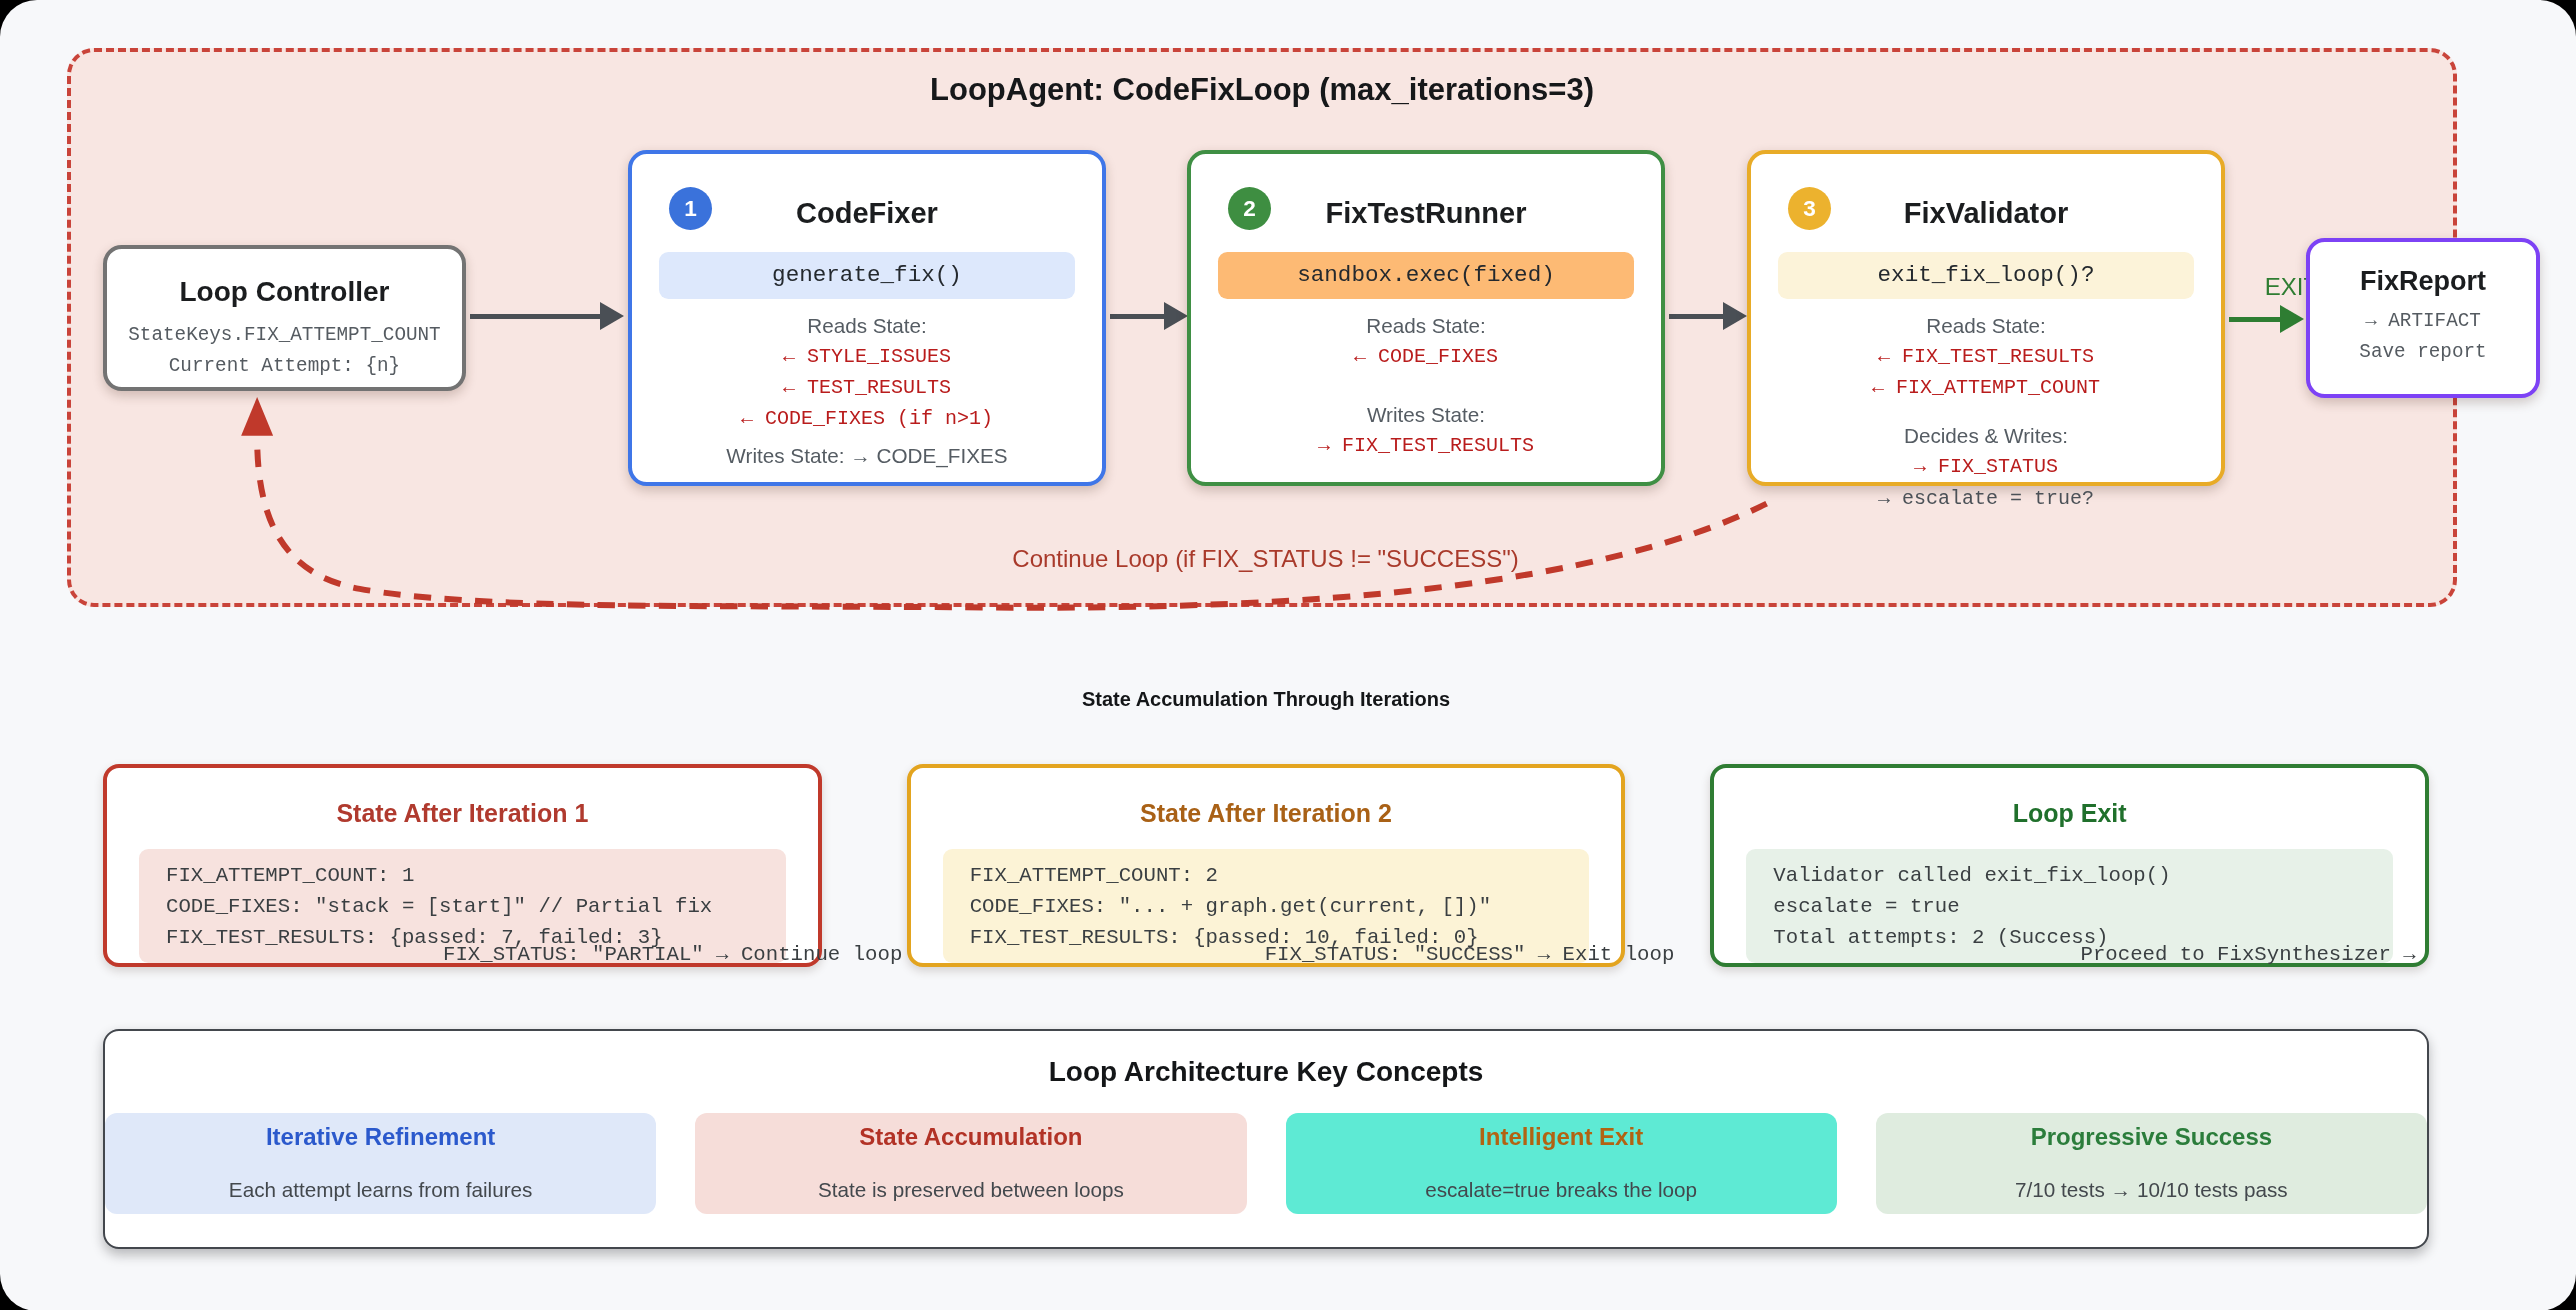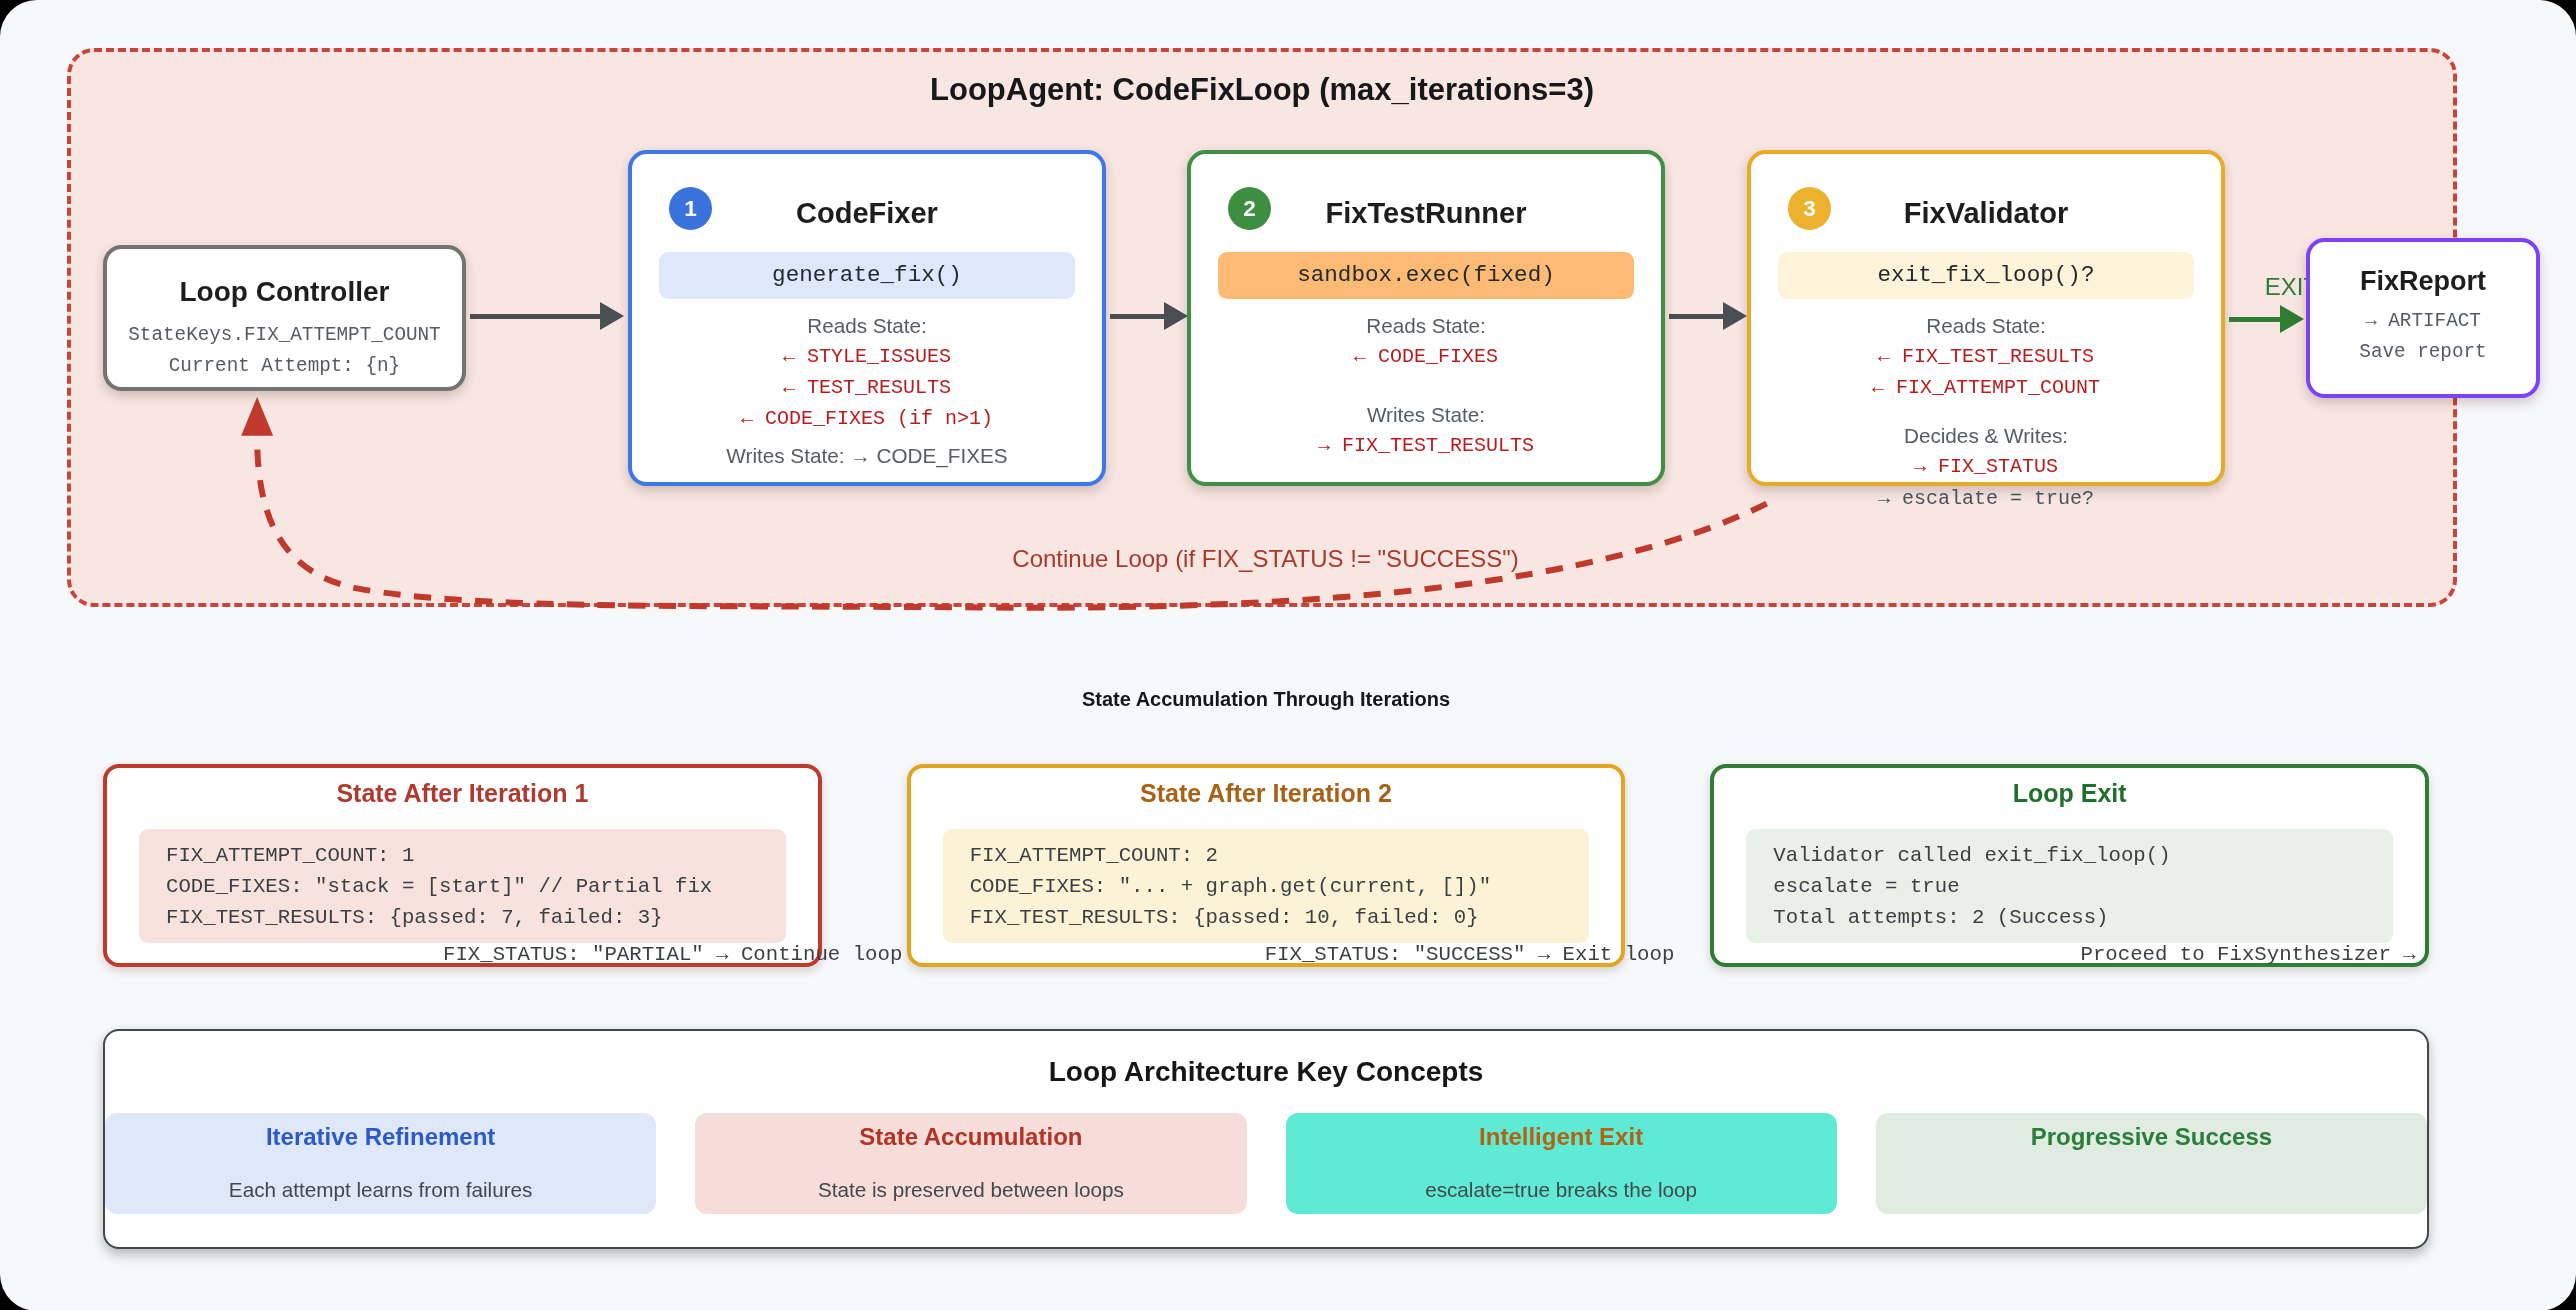--- a/index.html
+++ b/index.html
@@ -96,21 +96,21 @@
     font-size:20px;font-weight:bold;line-height:36px;color:#141618;
   }
   .state-row{position:absolute;left:103px;top:764px;width:2326px;display:flex;gap:85px;}
   .state-card{
     position:relative;flex:1;height:203px;background:#fff;border-radius:16px;box-sizing:border-box;
     box-shadow:0 4px 9.3px rgba(60,40,30,.18);
   }
   .state-card:nth-child(1){border:4px solid #c0392b;z-index:1;}
   .state-card:nth-child(2){border:4px solid #e3a41f;z-index:2;}
   .state-card:nth-child(3){border:4px solid #2f7d33;z-index:3;}
-  .s-title{margin-top:9px;text-align:center;font-size:25px;font-weight:bold;line-height:32px;}
+  .s-title{margin-top:29px;text-align:center;font-size:25px;font-weight:bold;line-height:32px;}
   .state-card:nth-child(1) .s-title{color:#b03a2e;}
   .state-card:nth-child(2) .s-title{color:#a96116;}
   .state-card:nth-child(3) .s-title{color:#20702c;}
   .s-code{
     margin:20px 32px 0;border-radius:9.3px;padding:10.7px 27px;
     font-family:"Liberation Mono","DejaVu Sans Mono",monospace;font-size:20.7px;line-height:31px;color:#3a3f42;
   }
   .state-card:nth-child(1) .s-code{background:#f7e2de;}
   .state-card:nth-child(2) .s-code{background:#fcf3d6;}
   .state-card:nth-child(3) .s-code{background:#e7f1e8;}
@@ -260,18 +260,19 @@
       <div class="k-card k-pink">
         <div class="k-card-title">State Accumulation</div>
         <div class="k-card-desc">State is preserved between loops</div>
       </div>
       <div class="k-card k-yellow">
         <div class="k-card-title">Intelligent Exit</div>
         <div class="k-card-desc">escalate=true breaks the loop</div>
       </div>
       <div class="k-card k-green">
         <div class="k-card-title">Progressive Success</div>
+        <div class="k-card-desc">7/10 tests → 10/10 tests pass</div>
       </div>
     </div>
   </div>
 
 </div>
 
 
 </body></html>

